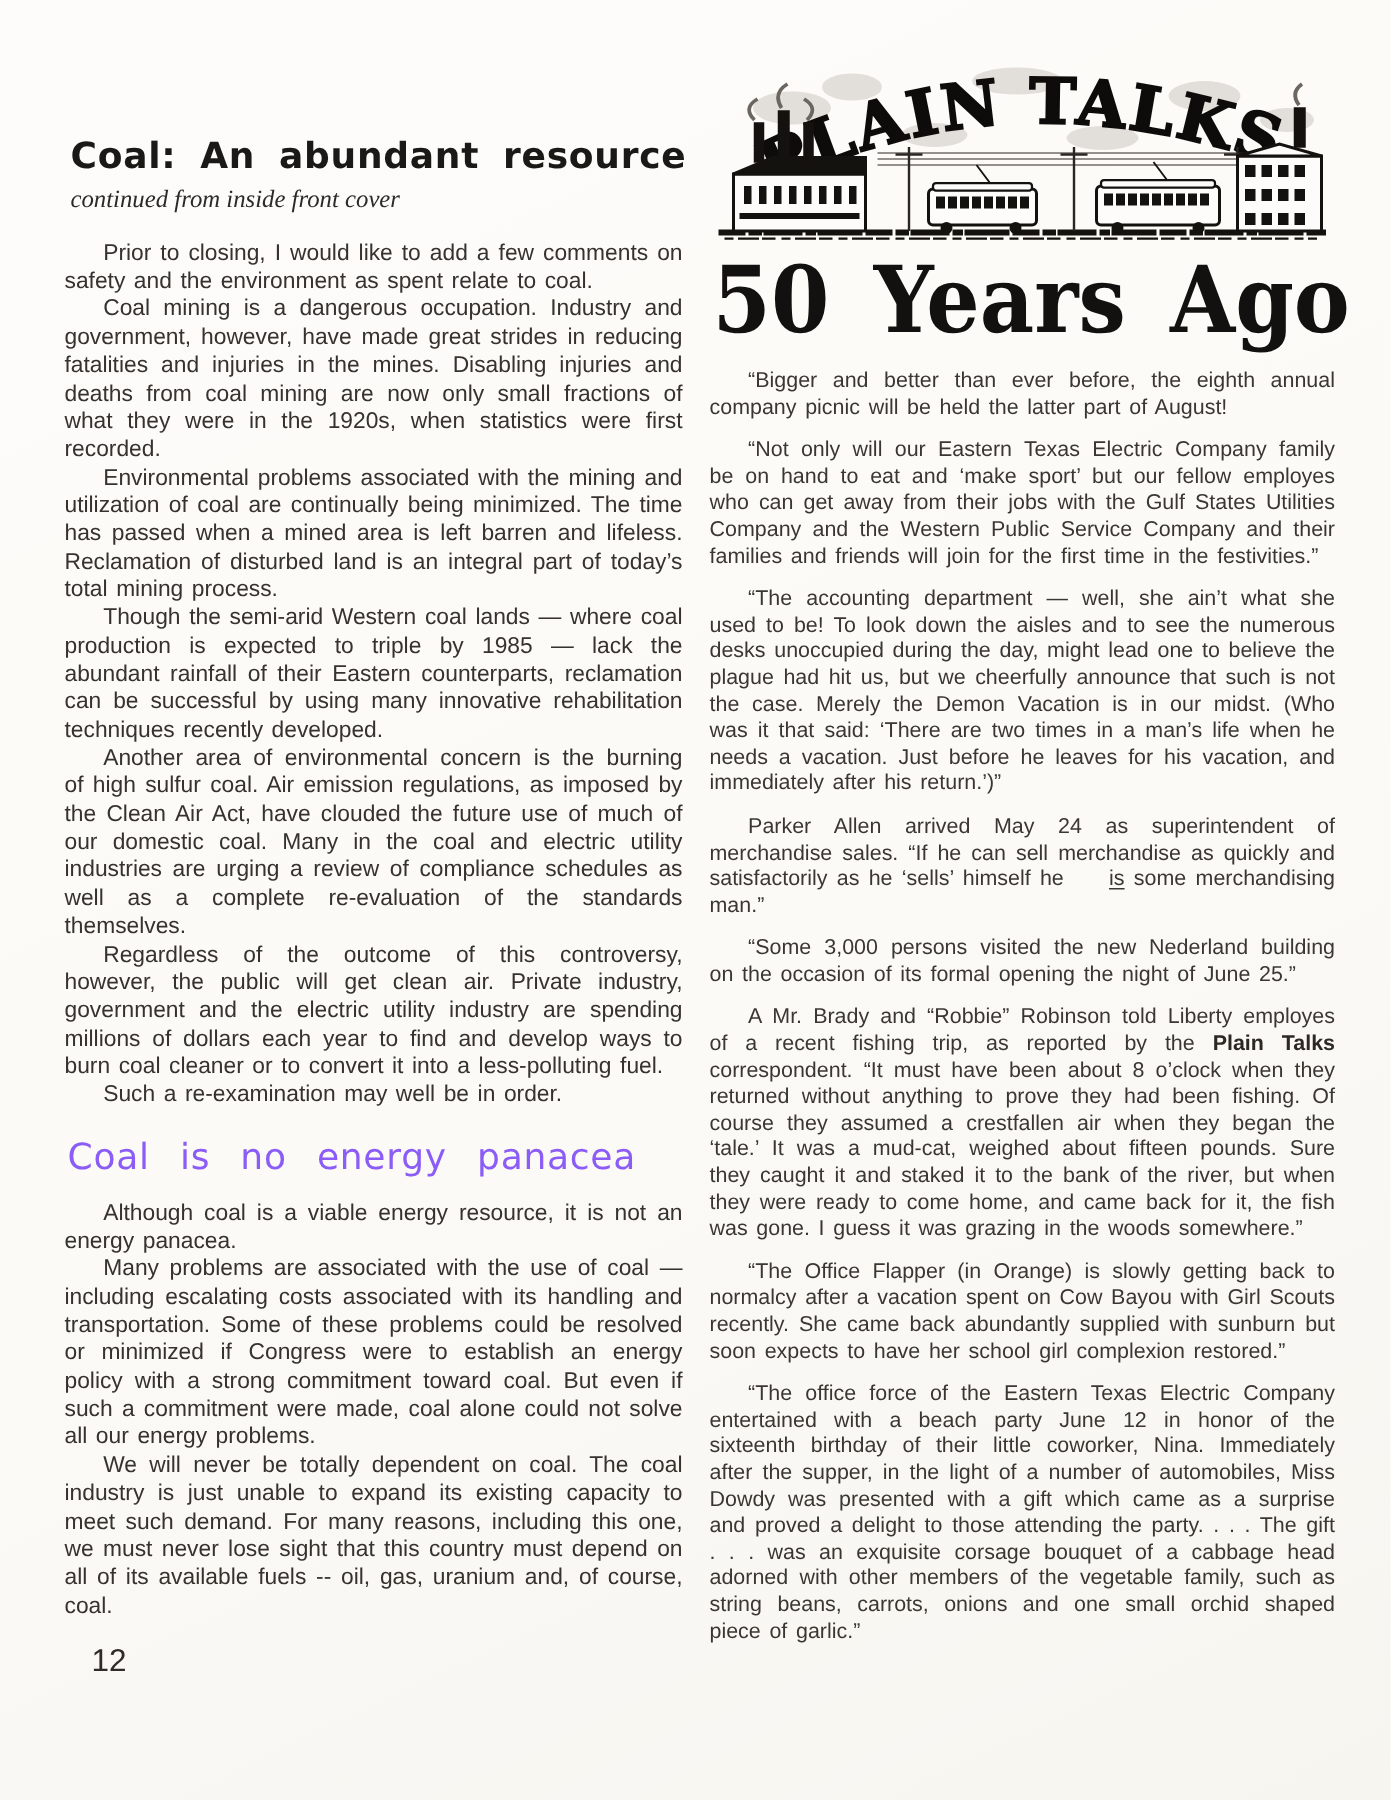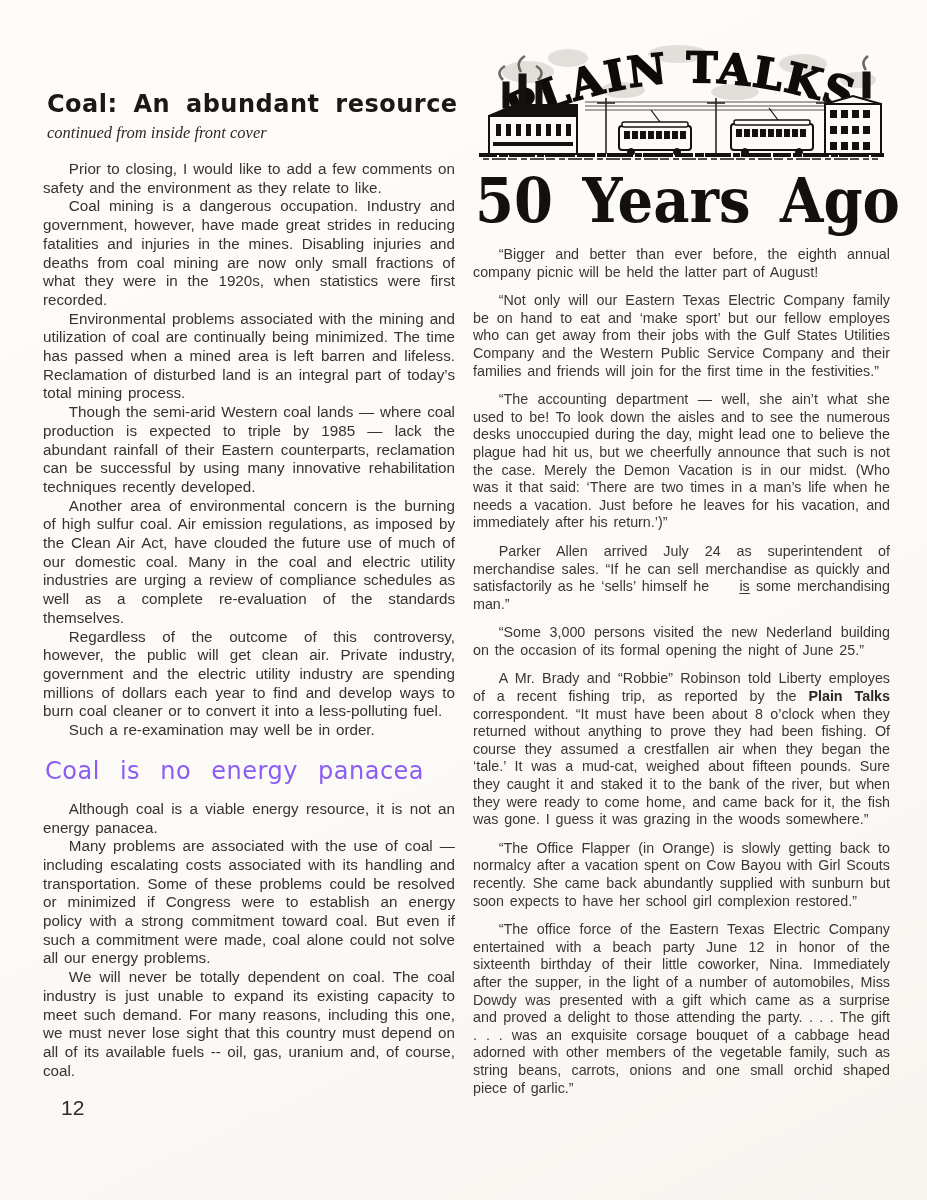--- a/index.html
+++ b/index.html
@@ -48,21 +48,21 @@
   }
   .rc-p .bold-inline{font-weight:bold;color:#2c2925;}
   .rc-p .ul-inline{text-decoration:underline;text-underline-offset:2px;margin-left:24px;}
 </style>
 </head>
 <body>
 
 <div class="col-left">
   <h1 class="article-title">Coal: An abundant resource</h1>
   <div class="subhead">continued from inside front cover</div>
-  <p class="body-p">Prior to closing, I would like to add a few comments on safety and the environment as they relate to like.</p>
+  <p class="body-p">Prior to closing, I would like to add a few comments on safety and the environment as spent relate to coal.</p>
   <p class="body-p">Coal mining is a dangerous occupation. Industry and government, however, have made great strides in reducing fatalities and injuries in the mines. Disabling injuries and deaths from coal mining are now only small fractions of what they were in the 1920s, when statistics were first recorded.</p>
   <p class="body-p">Environmental problems associated with the mining and utilization of coal are continually being minimized. The time has passed when a mined area is left barren and lifeless. Reclamation of disturbed land is an integral part of today’s total mining process.</p>
   <p class="body-p">Though the semi-arid Western coal lands — where coal production is expected to triple by 1985 — lack the abundant rainfall of their Eastern counterparts, reclamation can be successful by using many innovative rehabilitation techniques recently developed.</p>
   <p class="body-p">Another area of environmental concern is the burning of high sulfur coal. Air emission regulations, as imposed by the Clean Air Act, have clouded the future use of much of our domestic coal. Many in the coal and electric utility industries are urging a review of compliance schedules as well as a complete re-evaluation of the standards themselves.</p>
   <p class="body-p">Regardless of the outcome of this controversy, however, the public will get clean air. Private industry, government and the electric utility industry are spending millions of dollars each year to find and develop ways to burn coal cleaner or to convert it into a less-polluting fuel.</p>
   <p class="body-p">Such a re-examination may well be in order.</p>
   <h2 class="article-title2">Coal is no energy panacea</h2>
   <p class="body-p">Although coal is a viable energy resource, it is not an energy panacea.</p>
   <p class="body-p">Many problems are associated with the use of coal — including escalating costs associated with its handling and transportation. Some of these problems could be resolved or minimized if Congress were to establish an energy policy with a strong commitment toward coal. But even if such a commitment were made, coal alone could not solve all our energy problems.</p>
   <p class="body-p">We will never be totally dependent on coal. The coal industry is just unable to expand its existing capacity to meet such demand. For many reasons, including this one, we must never lose sight that this country must depend on all of its available fuels -- oil, gas, uranium and, of course, coal.</p>
@@ -187,18 +187,18 @@
         </g>
       </g>
     </svg>
   </div>
 
   <div class="headline">50 Years Ago</div>
 
   <p class="rc-p">“Bigger and better than ever before, the eighth annual company picnic will be held the latter part of August!</p>
   <p class="rc-p">“Not only will our Eastern Texas Electric Company family be on hand to eat and ‘make sport’  but our fellow employes who can get away from their jobs with the Gulf States Utilities Company and the Western Public Service Company and their families and friends will join for the first time in the festivities.”</p>
   <p class="rc-p">“The accounting department — well, she ain’t what she used to be! To look down the aisles and to see the numerous desks unoccupied during the day, might lead one to believe the plague had hit us, but we cheerfully announce that such is not the case. Merely the Demon Vacation is in our midst. (Who was it that said: ‘There are two times in a man’s life when he needs a vacation. Just before he leaves for his vacation, and immediately after his return.’)”</p>
-  <p class="rc-p"><span>Parker Allen arrived July 24 as superintendent of merchandise sales. “If he can sell merchandise as quickly and satisfactorily as he ‘sells’ himself he </span><span class="ul-inline">is</span><span> some merchandising man.”</span></p>
+  <p class="rc-p"><span>Parker Allen arrived May 24 as superintendent of merchandise sales. “If he can sell merchandise as quickly and satisfactorily as he ‘sells’ himself he </span><span class="ul-inline">is</span><span> some merchandising man.”</span></p>
   <p class="rc-p">“Some 3,000 persons visited the new Nederland building on the occasion of its formal opening the night of June 25.”</p>
   <p class="rc-p"><span>A Mr. Brady and “Robbie” Robinson told Liberty employes of a recent fishing trip, as reported by the </span><span class="bold-inline">Plain Talks</span><span> correspondent. “It must have been about 8 o’clock when they returned without anything to prove they had been fishing. Of course they assumed a crestfallen air when they began the ‘tale.’ It was a mud-cat, weighed about fifteen pounds. Sure they caught it and staked it to the bank of the river, but when they were ready to come home, and came back for it, the fish was gone. I guess it was grazing in the woods somewhere.”</span></p>
   <p class="rc-p">“The Office Flapper (in Orange) is slowly getting back to normalcy after a vacation spent on Cow Bayou with Girl Scouts recently. She came back abundantly supplied with sunburn but soon expects to have her school girl complexion restored.”</p>
   <p class="rc-p">“The office force of the Eastern Texas Electric Company entertained with a beach party June 12 in honor of the sixteenth birthday of their little coworker, Nina. Immediately after the supper, in the light of a number of automobiles, Miss Dowdy was presented with a gift which came as a surprise and proved a delight to those attending the party. . . . The gift . . . was an exquisite corsage bouquet of a cabbage head adorned with other members of the vegetable family, such as string beans, carrots, onions and one small orchid shaped piece of garlic.”</p>
 </div>
 
 </body></html>

